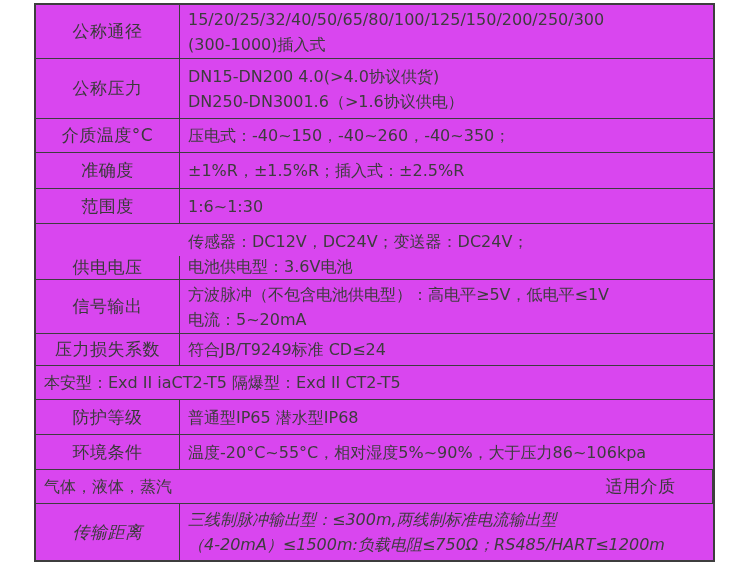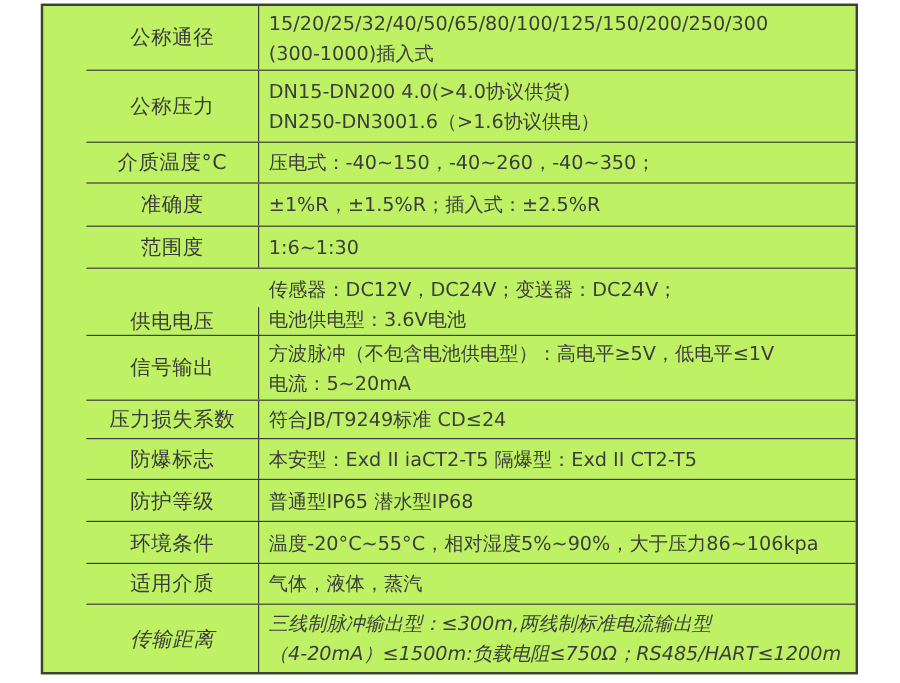--- a/index.html
+++ b/index.html
@@ -20,23 +20,22 @@
   .spec-table {
     position: absolute;
     left: 34px;
     top: 3px;
     width: 681px;
     height: 559px;
     box-sizing: border-box;
     border: 2px solid #3e3e3e;
     display: flex;
     flex-direction: column;
-    background: #bef264;
+    background: #d946ef;
     color: #3d3d3d;
-    padding-left: 36px;
   }
   .row {
     display: flex;
     flex-direction: row;
     box-sizing: border-box;
     border-bottom: 1px solid #3e3e3e;
     flex: 0 0 auto;
   }
   .row:last-child {
     border-bottom: none;
@@ -114,39 +113,38 @@
           <div class="cell value">
             <div class="line">方波脉冲（不包含电池供电型）：高电平≥5V，低电平≤1V</div>
             <div class="line">电流：5~20mA</div>
           </div>
         </div><div class="row" style="height: 32px;">
           <div class="cell label">压力损失系数</div>
           <div class="cell value">
             <div class="line">符合JB/T9249标准 CD≤24</div>
           </div>
         </div><div class="row" style="height: 34px;">
-          <div class="cell label">防爆标志</div>
           <div class="cell value">
             <div class="line">本安型：Exd II iaCT2-T5  隔爆型：Exd II CT2-T5</div>
           </div>
         </div><div class="row" style="height: 35px;">
           <div class="cell label">防护等级</div>
           <div class="cell value">
             <div class="line">普通型IP65 潜水型IP68</div>
           </div>
         </div><div class="row" style="height: 35px;">
           <div class="cell label">环境条件</div>
           <div class="cell value">
             <div class="line">温度-20°C~55°C，相对湿度5%~90%，大于压力86~106kpa</div>
           </div>
         </div><div class="row" style="height: 34px;">
-          <div class="cell label">适用介质</div>
           <div class="cell value">
             <div class="line">气体，液体，蒸汽</div>
           </div>
+          <div class="cell label">适用介质</div>
         </div><div class="row" style="height: 60px; font-style: italic;">
           <div class="cell label">传输距离</div>
           <div class="cell value">
             <div class="line">三线制脉冲输出型：≤300m,两线制标准电流输出型</div>
             <div class="line">（4-20mA）≤1500m:负载电阻≤750Ω；RS485/HART≤1200m</div>
           </div>
         </div></div>
   </div>
 </div>
 

